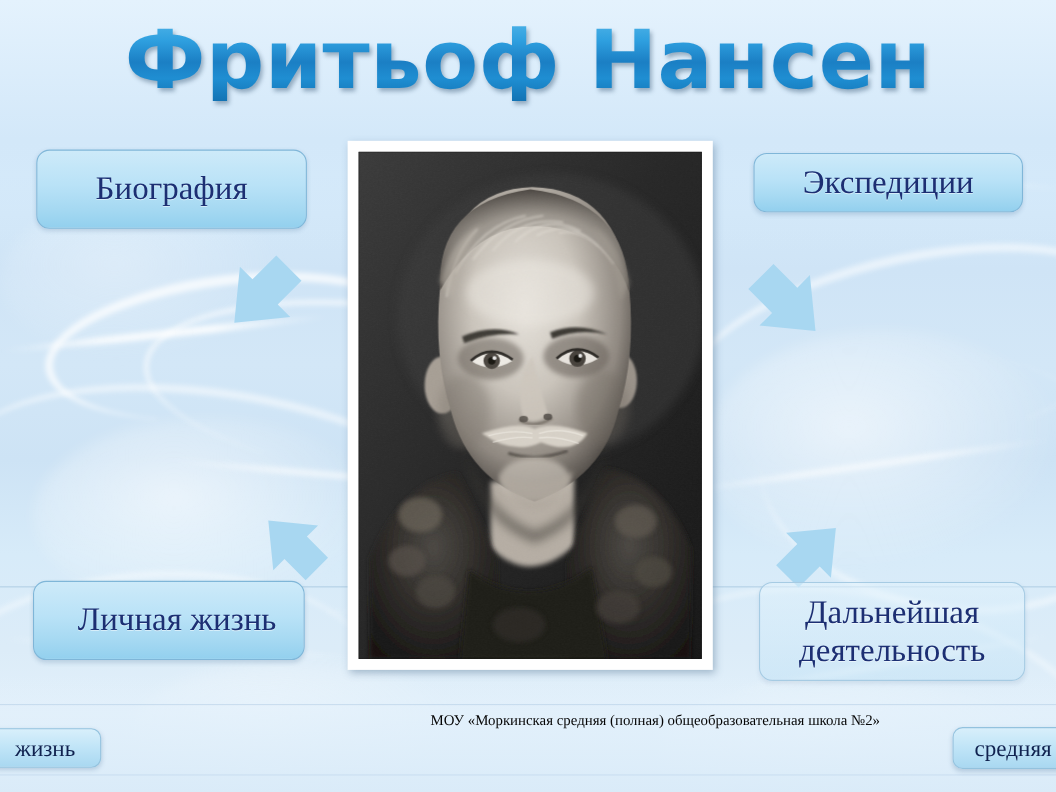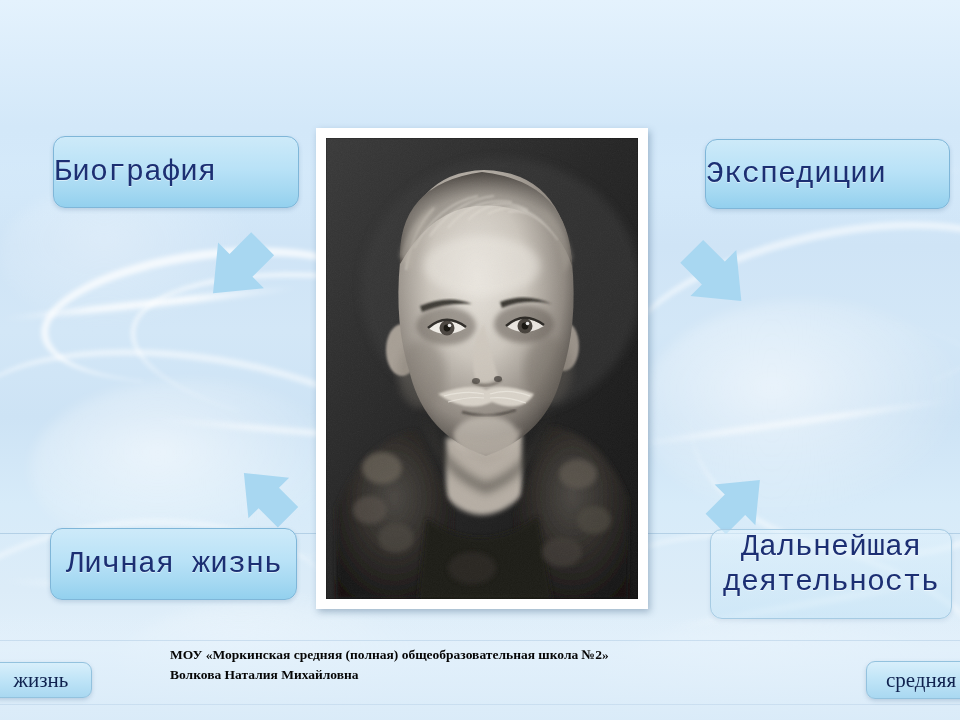--- a/index.html
+++ b/index.html
@@ -163,44 +163,44 @@
     filter: drop-shadow(2px 3px 2px rgba(60,90,120,0.45));
     white-space: nowrap;
   }
 
   
   .btn {
     position: absolute;
     box-sizing: border-box;
     display: flex;
     align-items: center;
+    justify-content: center;
     text-align: center;
     border-radius: 12px;
     border: 1px solid #7fb6d8;
     color: #1c2f73;
-    font-family: Liberation Mono, monospace;
+    font-family: Liberation Serif, serif;
     font-size: 30px;
     line-height: 1.08;
     text-shadow: 0 1px 0 rgba(255,255,255,0.5);
     box-shadow: 0 2px 4px rgba(70,110,150,0.22);
     cursor: pointer;
     user-select: none;
-    margin-left: 20px;
   }
   .btn-solid {
     background: linear-gradient(180deg, #cdeaf9 0%, #b9e2f7 45%, #a6d9f2 75%, #93d0ee 100%);
   }
   .btn-ghost {
     background: linear-gradient(180deg, rgba(225,242,252,0.55) 0%, rgba(205,233,249,0.45) 60%, rgba(188,224,245,0.45) 100%);
     border-color: #a6cbe3;
     box-shadow: 0 2px 4px rgba(70,110,150,0.12);
   }
 
   #btn-bio        { left: 33px;  top: 136px; width: 246px; height: 72px; }
-  #btn-exp        { left: 685px; top: 139px; width: 245px; height: 70px; }
+  #btn-exp        { left: 685px; top: 139px; width: 245px; height: 54px; }
   #btn-personal   { left: 30px;  top: 528px; width: 247px; height: 72px; padding-left: 15px; }
   #btn-further    { left: 690px; top: 529px; width: 242px; height: 90px;
                     flex-direction: column; line-height: 1.18; }
 
   
   .arrow {
     position: absolute;
     width: 0; height: 0;
   }
   .arrow svg { display: block; overflow: visible; }
@@ -226,26 +226,26 @@
   #portrait-photo {
     width: 100%;
     height: 100%;
     display: block;
     background: #1a1a1a;
   }
 
   
   .footer-text {
     position: absolute;
-    left: 170px;
+    left: 180px;
     top: 645px;
     width: 620px;
-    text-align: left;
+    text-align: right;
     font-family: "Liberation Serif", serif;
-    font-weight: bold;
+    font-weight: normal;
     font-size: 13.5px;
     line-height: 1.45;
     color: #050505;
   }
   .footer-text div { white-space: nowrap; }
 
   .corner-btn {
     position: absolute;
     box-sizing: border-box;
     display: flex;
@@ -288,20 +288,21 @@
     <div class="streak s3"></div>
     <div class="streak s4"></div>
     <div class="streak s5"></div>
     <div class="streak s6"></div>
     <div class="hairline hl-1"></div>
     <div class="bottom-haze"></div>
     <div class="hairline hl-2"></div>
     <div class="hairline hl-3"></div>
   </div>
 
+  <div class="title">Фритьоф Нансен</div>
 
   <div id="portrait-frame">
     <svg id="portrait-photo" viewBox="0 0 312 461" preserveAspectRatio="none">
       <defs>
         <linearGradient id="bgGrad" x1="0" y1="0" x2="1" y2="1">
           <stop offset="0%" stop-color="#3a3a3a"></stop>
           <stop offset="45%" stop-color="#262626"></stop>
           <stop offset="100%" stop-color="#151515"></stop>
         </linearGradient>
         <radialGradient id="faceGrad" cx="45%" cy="38%" r="62%">
@@ -486,21 +487,20 @@
     <span>Личная жизнь</span>
   </div>
 
   <div class="btn btn-ghost" id="btn-further">
     <span>Дальнейшая</span>
     <span>деятельность</span>
   </div>
 
   <div class="footer-text">
     <div>МОУ «Моркинская средняя (полная) общеобразовательная школа №2»</div>
-    <div>Волкова Наталия Михайловна</div>
   </div>
 
   <div class="corner-btn" id="btn-exit">
     <span>жизнь</span>
   </div>
 
   <div class="corner-btn" id="btn-resources">
     <span>средняя</span>
   </div>
 

